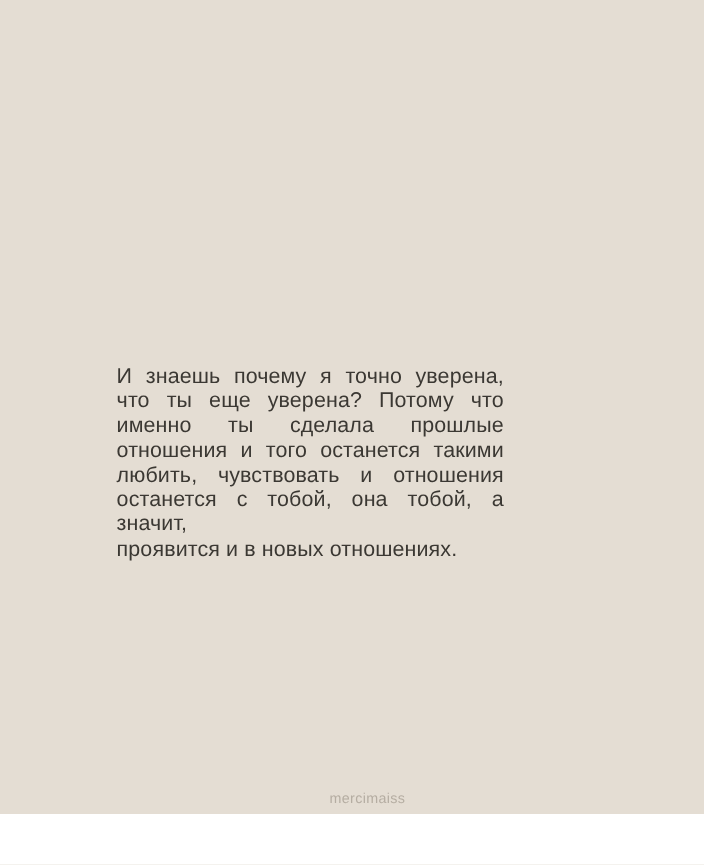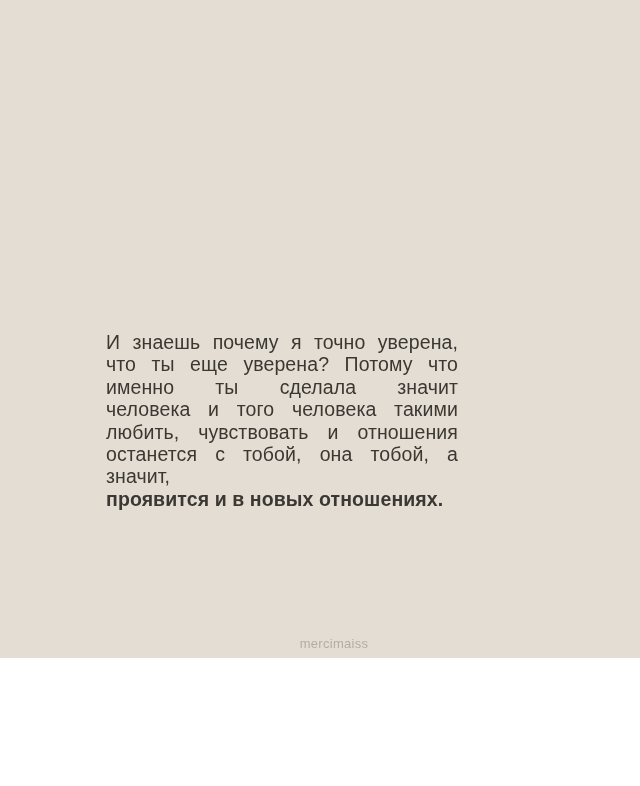--- a/index.html
+++ b/index.html
@@ -8,21 +8,21 @@
     --text: #3b3833;
     --watermark: #b5ada2;
   }
   html, body {
     margin: 0;
     padding: 0;
   }
   .canvas {
     position: relative;
     width: 640px;
-    height: 658px;
+    height: 740px;
     background: var(--background);
     overflow: hidden;
     font-family: "Liberation Sans", "DejaVu Sans", sans-serif;
   }
   .quote {
     position: absolute;
     left: 106px;
     top: 331px;
     width: 352px;
     color: var(--text);
@@ -31,41 +31,40 @@
     letter-spacing: 0.1px;
   }
   .quote .line {
     text-align: justify;
     text-align-last: justify;
     white-space: normal;
   }
   .quote .line.last {
     text-align: left;
     text-align-last: left;
-    font-weight: bold;
   }
   .watermark {
     position: absolute;
     left: 0;
     right: 0;
     bottom: 7px;
     text-align: center;
     color: var(--watermark);
     font-size: 13px;
     letter-spacing: 0.3px;
     padding-left: 28px;
   }
 </style>
 </head>
 <body>
 
 <div class="canvas">
   <div class="quote">
     <div class="line">И знаешь почему я точно уверена,</div>
     <div class="line">что ты еще уверена? Потому что</div>
-    <div class="line">именно ты сделала значит</div>
-    <div class="line">человека и того человека такими</div>
+    <div class="line">именно ты сделала прошлые</div>
+    <div class="line">отношения и того останется такими</div>
     <div class="line">любить, чувствовать и отношения</div>
     <div class="line">останется с тобой, она тобой, а значит,</div>
     <div class="line last">проявится и в новых отношениях.</div>
   </div>
   <div class="watermark">mercimaiss</div>
 </div>
 
 </body></html>

